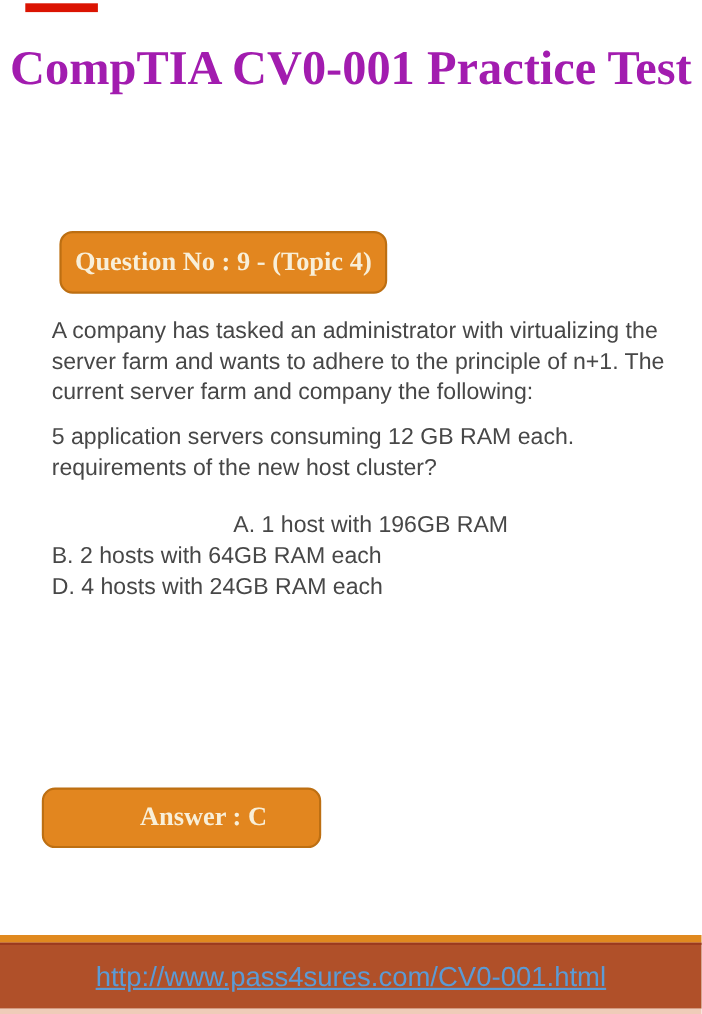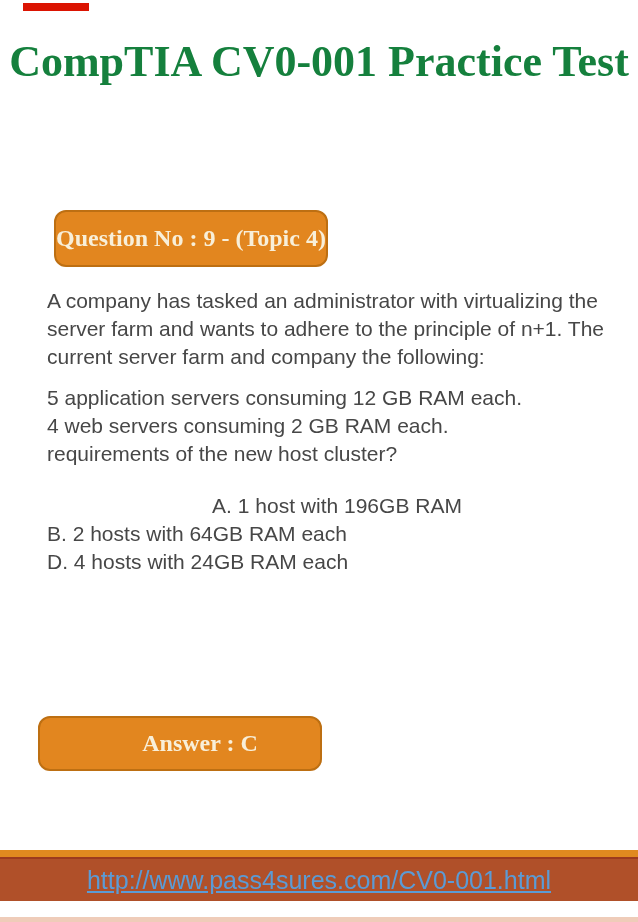--- a/index.html
+++ b/index.html
@@ -18,44 +18,44 @@
     background: var(--accent_red, #db1402);
   }
   .title {
     position: absolute;
     top: 36px; left: 0; right: 0;
     text-align: center;
     font-family: "Liberation Serif", "DejaVu Serif", serif;
     font-weight: bold;
     font-size: 44px;
     line-height: 52px;
-    color: #15803d;
+    color: #a21caf;
     white-space: nowrap;
   }
   .badge {
     position: absolute;
     background: var(--badge_fill, #e2861f);
     border: 2px solid var(--badge_border, #bd6f12);
     border-radius: 12px;
     box-sizing: border-box;
     display: flex;
     align-items: center;
     justify-content: center;
     font-family: "Liberation Serif", "DejaVu Serif", serif;
     font-weight: bold;
     color: var(--badge_text, #f8efd9);
   }
   .q-badge {
     left: 54px; top: 210px;
-    width: 274px; height: 57px;
+    width: 298px; height: 57px;
     font-size: 24px;
   }
   .a-badge {
     left: 38px; top: 716px;
-    width: 284px; height: 55px;
+    width: 254px; height: 55px;
     font-size: 24px;
     padding-left: 40px;
   }
   .body-text {
     position: absolute;
     left: 35px; top: 287px;
     width: 580px;
     font-size: 21px;
     color: var(--body_text, #474747);
     margin-left: 12px;
@@ -70,21 +70,21 @@
   .gap-lg { margin-top: 24px; text-align: center; }
   .footer-strip {
     position: absolute;
     left: 0; right: 0;
     top: 850px; height: 7px;
     background: var(--footer_strip_orange, #e0891f);
   }
   .footer-band {
     position: absolute;
     left: 0; right: 0;
-    top: 857px; height: 44px;
+    top: 857px; height: 60px;
     background: var(--footer_band_rust, #b05029);
     border-top: 2px solid var(--footer_band_edge, #9c3a1e);
     box-sizing: border-box;
     display: flex;
     align-items: center;
     justify-content: center;
   }
   .footer-band a {
     color: var(--link_blue, #5b9bd5);
     font-size: 25px;
@@ -110,21 +110,20 @@
   <div class="badge q-badge">
     <span>Question No : 9 - (Topic 4)</span>
   </div>
 
   <div class="body-text">
     <div class="line">A company has tasked an administrator with virtualizing the</div>
     <div class="line">server farm and wants to adhere to the principle of n+1. The</div>
     <div class="line">current server farm and company the following:</div>
 
     <div class="line gap-sm">5 application servers consuming 12 GB RAM each.</div>
-    <div class="line">4 web servers consuming 2 GB RAM each.</div>
 
     <div class="line">requirements of the new host cluster?</div>
 
     <div class="line gap-lg">A. 1 host with 196GB RAM</div>
     <div class="line">B. 2 hosts with 64GB RAM each</div>
     <div class="line">D. 4 hosts with 24GB RAM each</div>
   </div>
 
   <div class="badge a-badge">
     <span>Answer : C</span>

